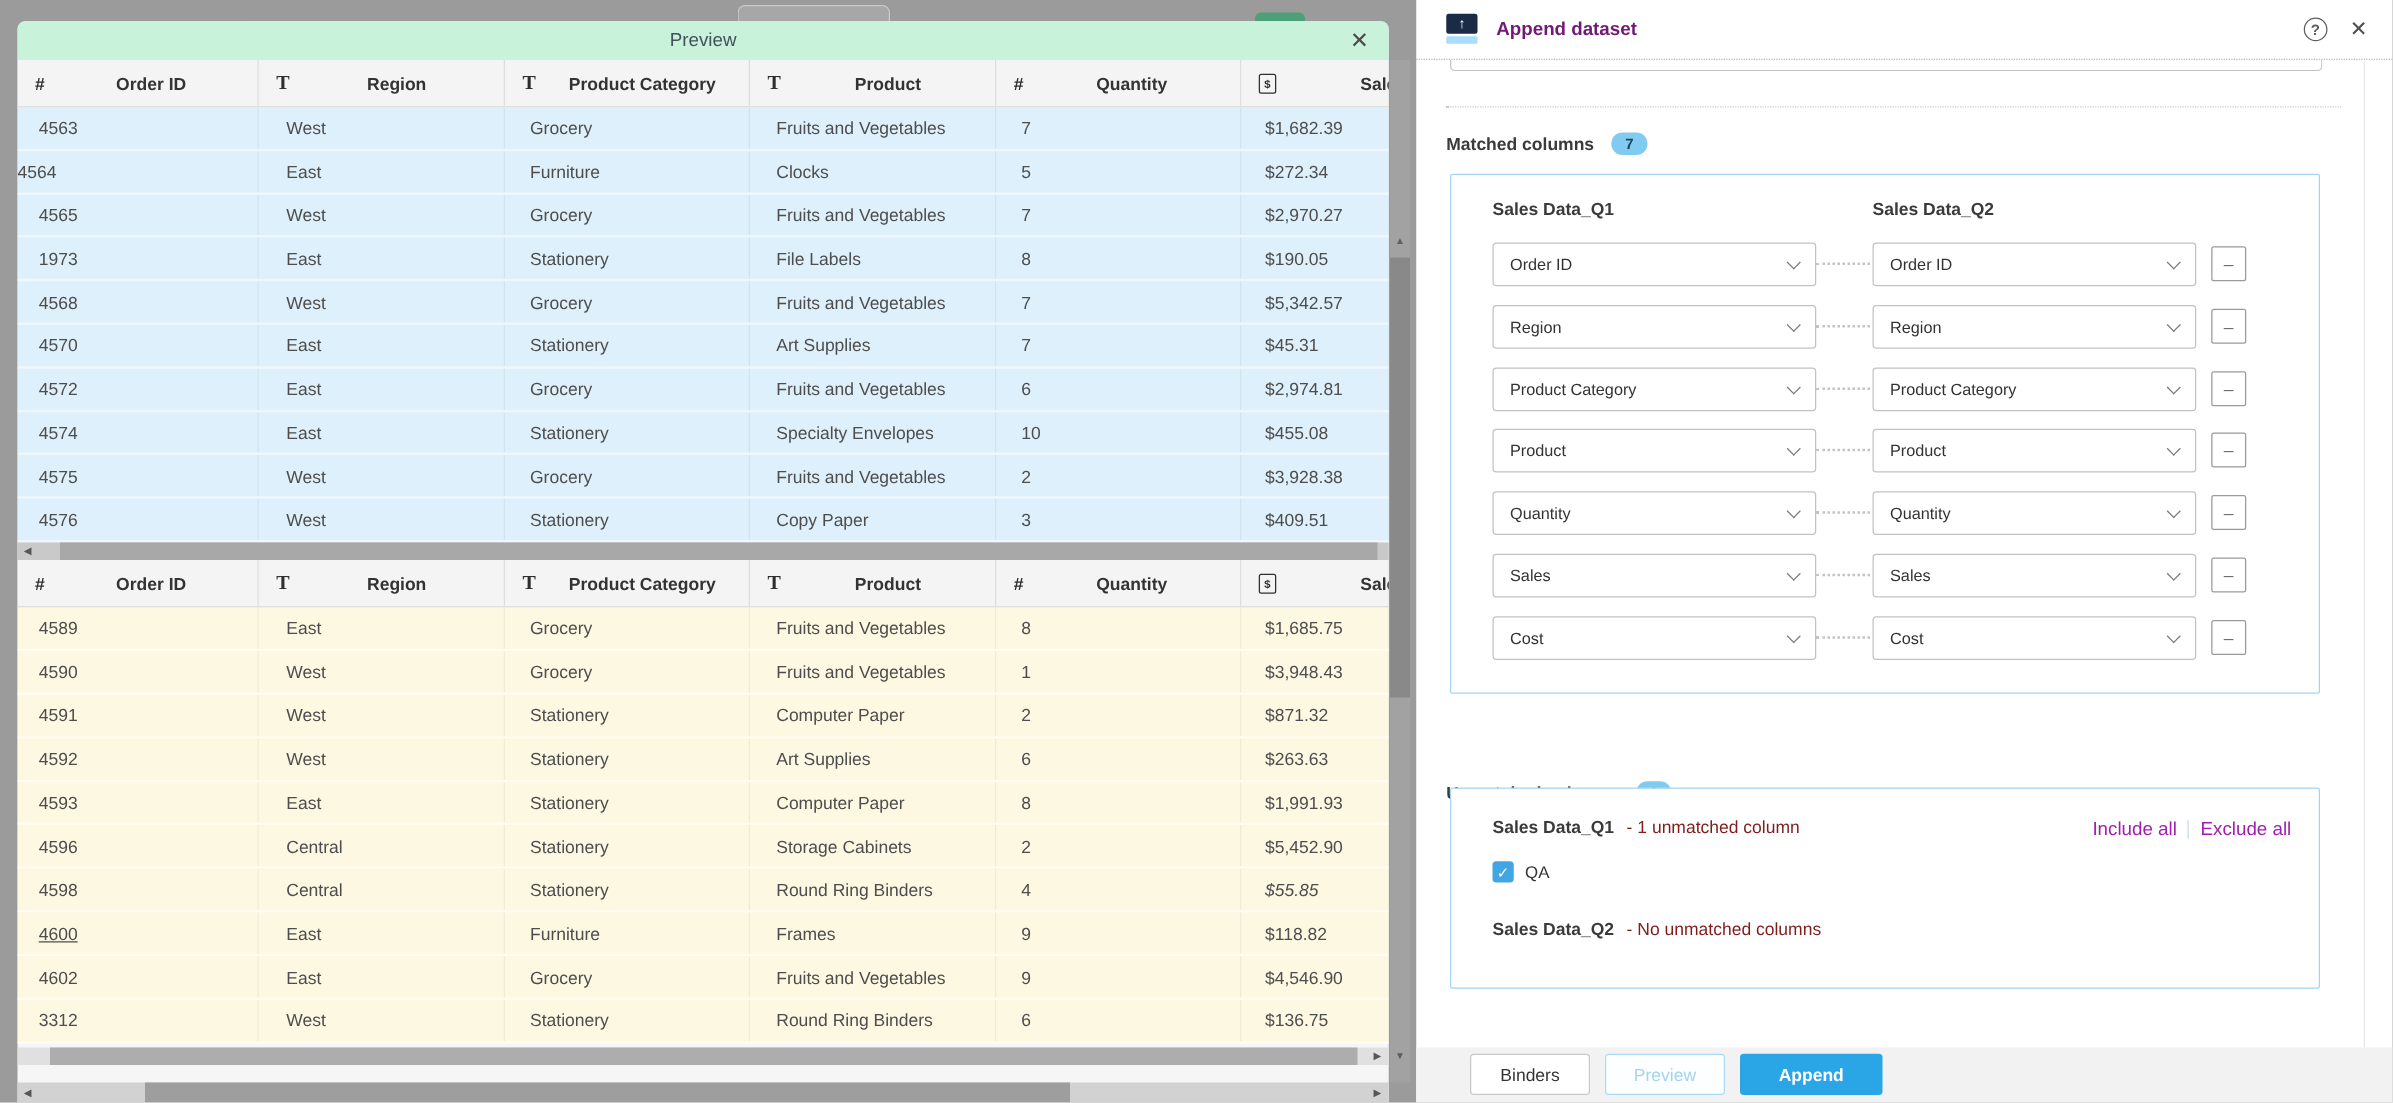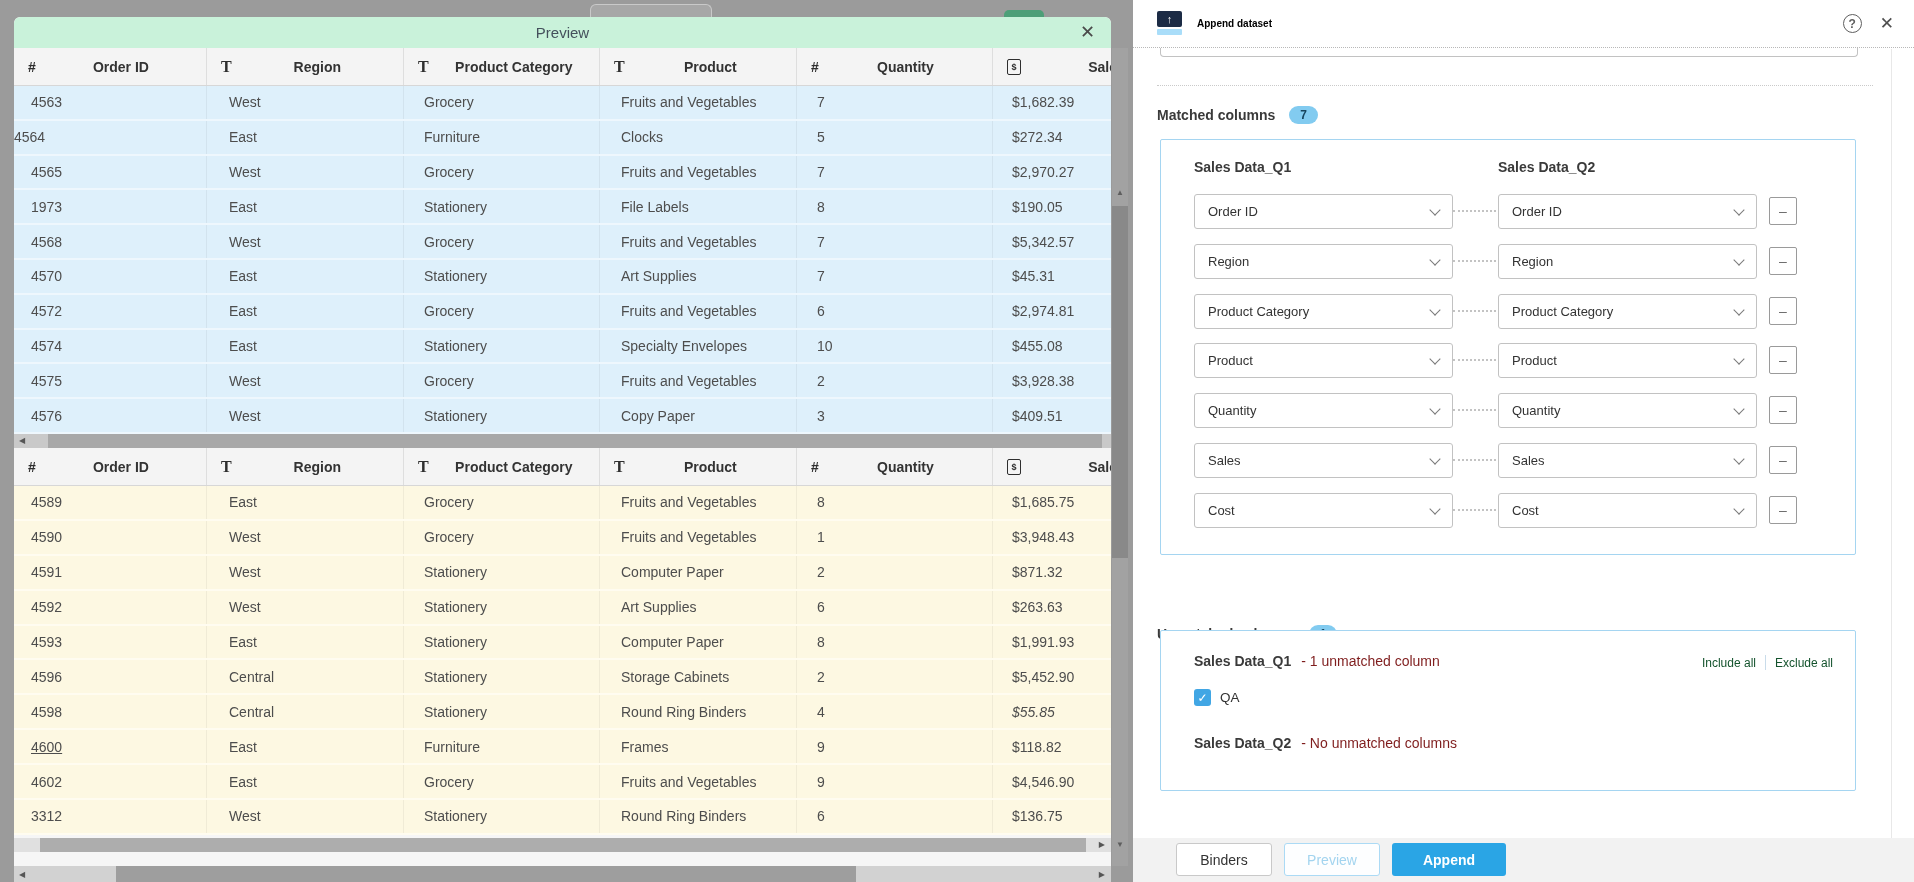--- a/index.html
+++ b/index.html
@@ -44,21 +44,21 @@
   .vthumb{position:absolute;left:0;top:158px;width:16px;height:352px;background:#898989}
   .va{position:absolute;left:0;width:16px;text-align:center;font-size:8px;color:#5e5e5e}
 
   
   .dialog{position:absolute;left:1133px;top:0;width:781px;height:882px;background:#fff}
   .dlg-header{height:48px;display:flex;align-items:center;padding:0 20px 0 24px;border-bottom:1px dotted #b8b8b8}
   .app-icon{width:25px;height:25px;margin-right:15px;flex:none}
   .ai-top{height:16px;background:#1c2b45;border-radius:2px;color:#fff;font-size:11px;font-weight:700;
     display:flex;align-items:center;justify-content:center}
   .ai-bot{margin-top:2px;height:6px;background:#a9ddf9;border-radius:1px}
-  .dlg-title{font-size:10px;font-weight:700;color:#000000;margin-right:auto}
+  .dlg-title{font-size:15px;font-weight:700;color:#701a75;margin-right:auto}
   .help{width:19px;height:19px;border:1.5px solid #5f5f5f;border-radius:50%;display:flex;align-items:center;
     justify-content:center;font-size:12px;color:#5f5f5f;font-weight:700;margin-right:18px;cursor:pointer}
   .dlg-close{font-size:17px;color:#4f4f4f;cursor:pointer}
 
   .partial-select{position:absolute;left:27px;top:48px;width:698px;height:9px;background:#fff;
     border:1px solid #c2c2c2;border-top:none;border-radius:0 0 4px 4px}
   .dot-sep{position:absolute;left:24px;top:85px;width:716px;border-top:1px dotted #cacaca}
   .gutter{position:absolute;left:758px;top:49px;height:789px;border-left:1px solid #e8e8e8}
 
   .sec-label{position:absolute;display:flex;align-items:center;gap:14px;font-size:14px;font-weight:700;color:#3a3a3a}
@@ -73,21 +73,21 @@
     display:flex;align-items:center;font-size:13px;color:#333;padding-left:13px;cursor:pointer}
   .chev{position:absolute;right:13px;top:11px;width:8px;height:8px;border-right:1.6px solid #7a7a7a;
     border-bottom:1.6px solid #7a7a7a;transform:rotate(45deg)}
   .dots{position:absolute;width:43px;border-top:2px dotted #c3c3c3}
   .minus{position:absolute;width:28px;height:28px;border:1px solid #9a9a9a;border-radius:2px;background:#fff;
     color:#6f6f6f;display:flex;align-items:center;justify-content:center;font-size:14px;cursor:pointer}
 
   .urow{position:absolute;left:33px;display:flex;align-items:baseline;gap:10px;white-space:nowrap}
   .ustatus{font-size:14px;color:#7f1d1d}
   .ulinks{position:absolute;right:22px;top:24px;display:flex;align-items:center;gap:9px}
-  .lnk{color:#14532d;font-size:12px;cursor:pointer;white-space:nowrap}
+  .lnk{color:#a21caf;font-size:15px;cursor:pointer;white-space:nowrap}
   .lnk-div{width:1px;height:15px;background:#c9dcea}
   .cbrow{position:absolute;left:33px;top:58px;display:flex;align-items:center;gap:9px;cursor:pointer}
   .checkbox{width:17px;height:17px;background:#41a6e4;border-radius:3px;color:#fff;font-size:12px;
     display:flex;align-items:center;justify-content:center}
   .cblabel{font-size:13.5px;color:#333}
 
   .footer{position:absolute;left:0;top:838px;width:781px;height:44px;background:#f2f2f2}
   .btn{position:absolute;top:5px;height:33px;border-radius:3px;display:flex;align-items:center;
     justify-content:center;font-size:14px;cursor:pointer}
   .btn-cancel{left:43px;width:96px;background:#fff;border:1px solid #c9c9c9;color:#333}

